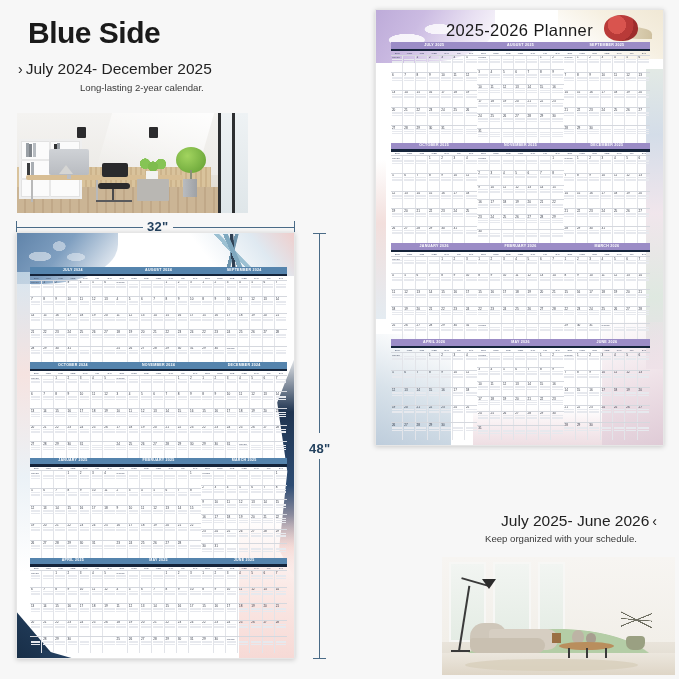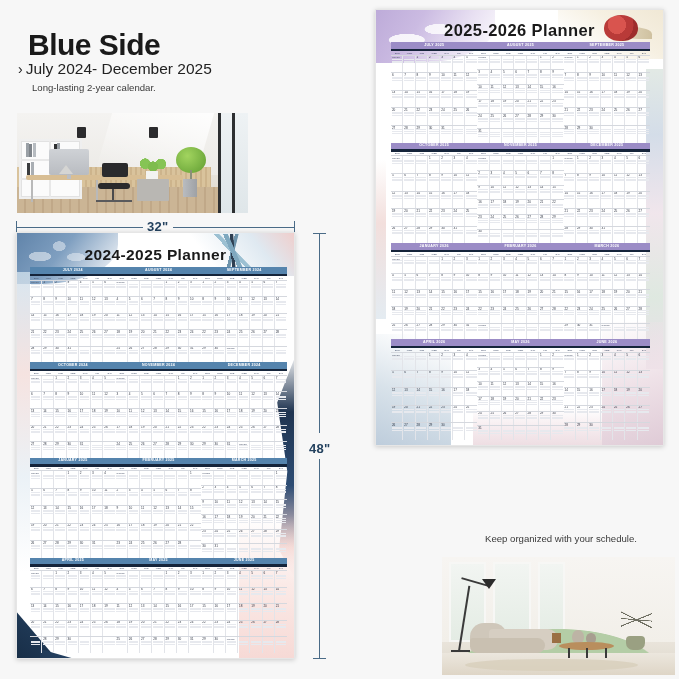--- a/index.html
+++ b/index.html
@@ -11,35 +11,35 @@
   }
   .page { position: relative; width: 679px; height: 679px; background: #f7f7f7; }
 
   
   .side-title {
     position: absolute;
     font-weight: bold;
     color: #1a1a1a;
     letter-spacing: -0.5px;
   }
-  #blue-title { left: 28px; top: 28px; font-size: 30px; }
+  #blue-title { left: 28px; top: 16px; font-size: 30px; }
   #purple-title { right: 22px; top: 462px; font-size: 30px; }
 
   .range-row {
     position: absolute;
     display: flex; align-items: center; gap: 3px;
     font-size: 15.5px; color: #222;
   }
   #blue-range { left: 18px; top: 60px; }
   #purple-range { right: 22px; top: 512px; }
   .chev { font-size: 14px; color: #222; line-height: 1; }
 
   .sub-note {
     position: absolute;
-    font-size: 9.6px; color: #3a3a3a;
+    font-size: 9.6px; color: #3a3a3a; margin-left: 48px;
   }
   #blue-note { left: 32px; top: 82px; }
   #purple-note { right: 42px; top: 533px; }
 
   
   .photo { position: absolute; overflow: hidden; background: #ece9e3; }
   #office-photo { left: 17px; top: 113px; width: 231px; height: 100px; }
   #living-photo { left: 442px; top: 557px; width: 233px; height: 118px; }
 
   
@@ -221,21 +221,21 @@
   .p-bb { left:34%; bottom:-8px; width:48%; height:46px;
           background: linear-gradient(0deg,#ead7dd 0%, #f6ecef 58%, rgba(255,255,255,0) 100%); }
   .p-br { right:-4px; bottom:-6px; width:66px; height:130px;
           background: linear-gradient(340deg,#ddc8d4 0%, #efe2e8 52%, rgba(255,255,255,0) 100%); }
   .p-ml { left:-3px; top:150px; width:14px; height:160px;
           background: linear-gradient(180deg, rgba(255,255,255,0), #f0d9d6 40%, #dfe8ef 100%); opacity:.85; }
 
   
   .planner-title {
     position: absolute; left: 0; right: 0; text-align: center;
-    font-weight: bold; color: #1a1a1a; letter-spacing: .4px;
+    font-weight: normal; color: #1a1a1a; letter-spacing: .4px;
     z-index: 4;
   }
   #planner-blue .planner-title   { top: 14px; font-size: 15.5px; }
   #planner-purple .planner-title { top: 12px; font-size: 16.5px; }
 
   
   .months {
     position: absolute; left: 0; right: 0;
     display: grid; grid-template-columns: repeat(3, 1fr);
     z-index: 3;
@@ -344,21 +344,20 @@
   <div class="planner" id="planner-blue">
     <div class="deco b-tl"></div>
     <div class="deco b-tl-leaf"></div>
     <div class="deco b-tr"></div>
     <div class="deco b-tr-leaf"></div>
     <div class="deco b-left-strip"></div>
     <div class="deco b-right"></div>
     <div class="deco b-br"></div>
     <div class="deco b-bl"></div>
     <div class="deco b-bl2"></div>
-    <div class="planner-title">2024-2025 Planner</div>
     <div class="months" id="months-blue">
         <div class="month">
           <div class="month-head">JULY 2024</div>
           <div class="dow">
             <span>SUN</span>
             <span>MON</span>
             <span>TUE</span>
             <span>WED</span>
             <span>THU</span>
             <span>FRI</span>
@@ -5520,20 +5519,24 @@
                 </span>
               </div>
             </div>
           </div>
         </div>
       </div>
     <div class="planner-frame"></div>
   </div>
 
 
+  <div class="range-row" id="purple-range">
+    <span>July 2025- June 2026</span>
+    <span class="chev">‹</span>
+  </div>
 
   <div class="sub-note" id="purple-note">Keep organized with your schedule.</div>
 
   <div class="photo" id="living-photo">
     <div class="lv-wall"></div>
     <div class="lv-win a"></div>
     <div class="lv-win b"></div>
     <div class="lv-win c"></div>
     <div class="lv-green"></div>
     <div class="lv-floor"></div>

